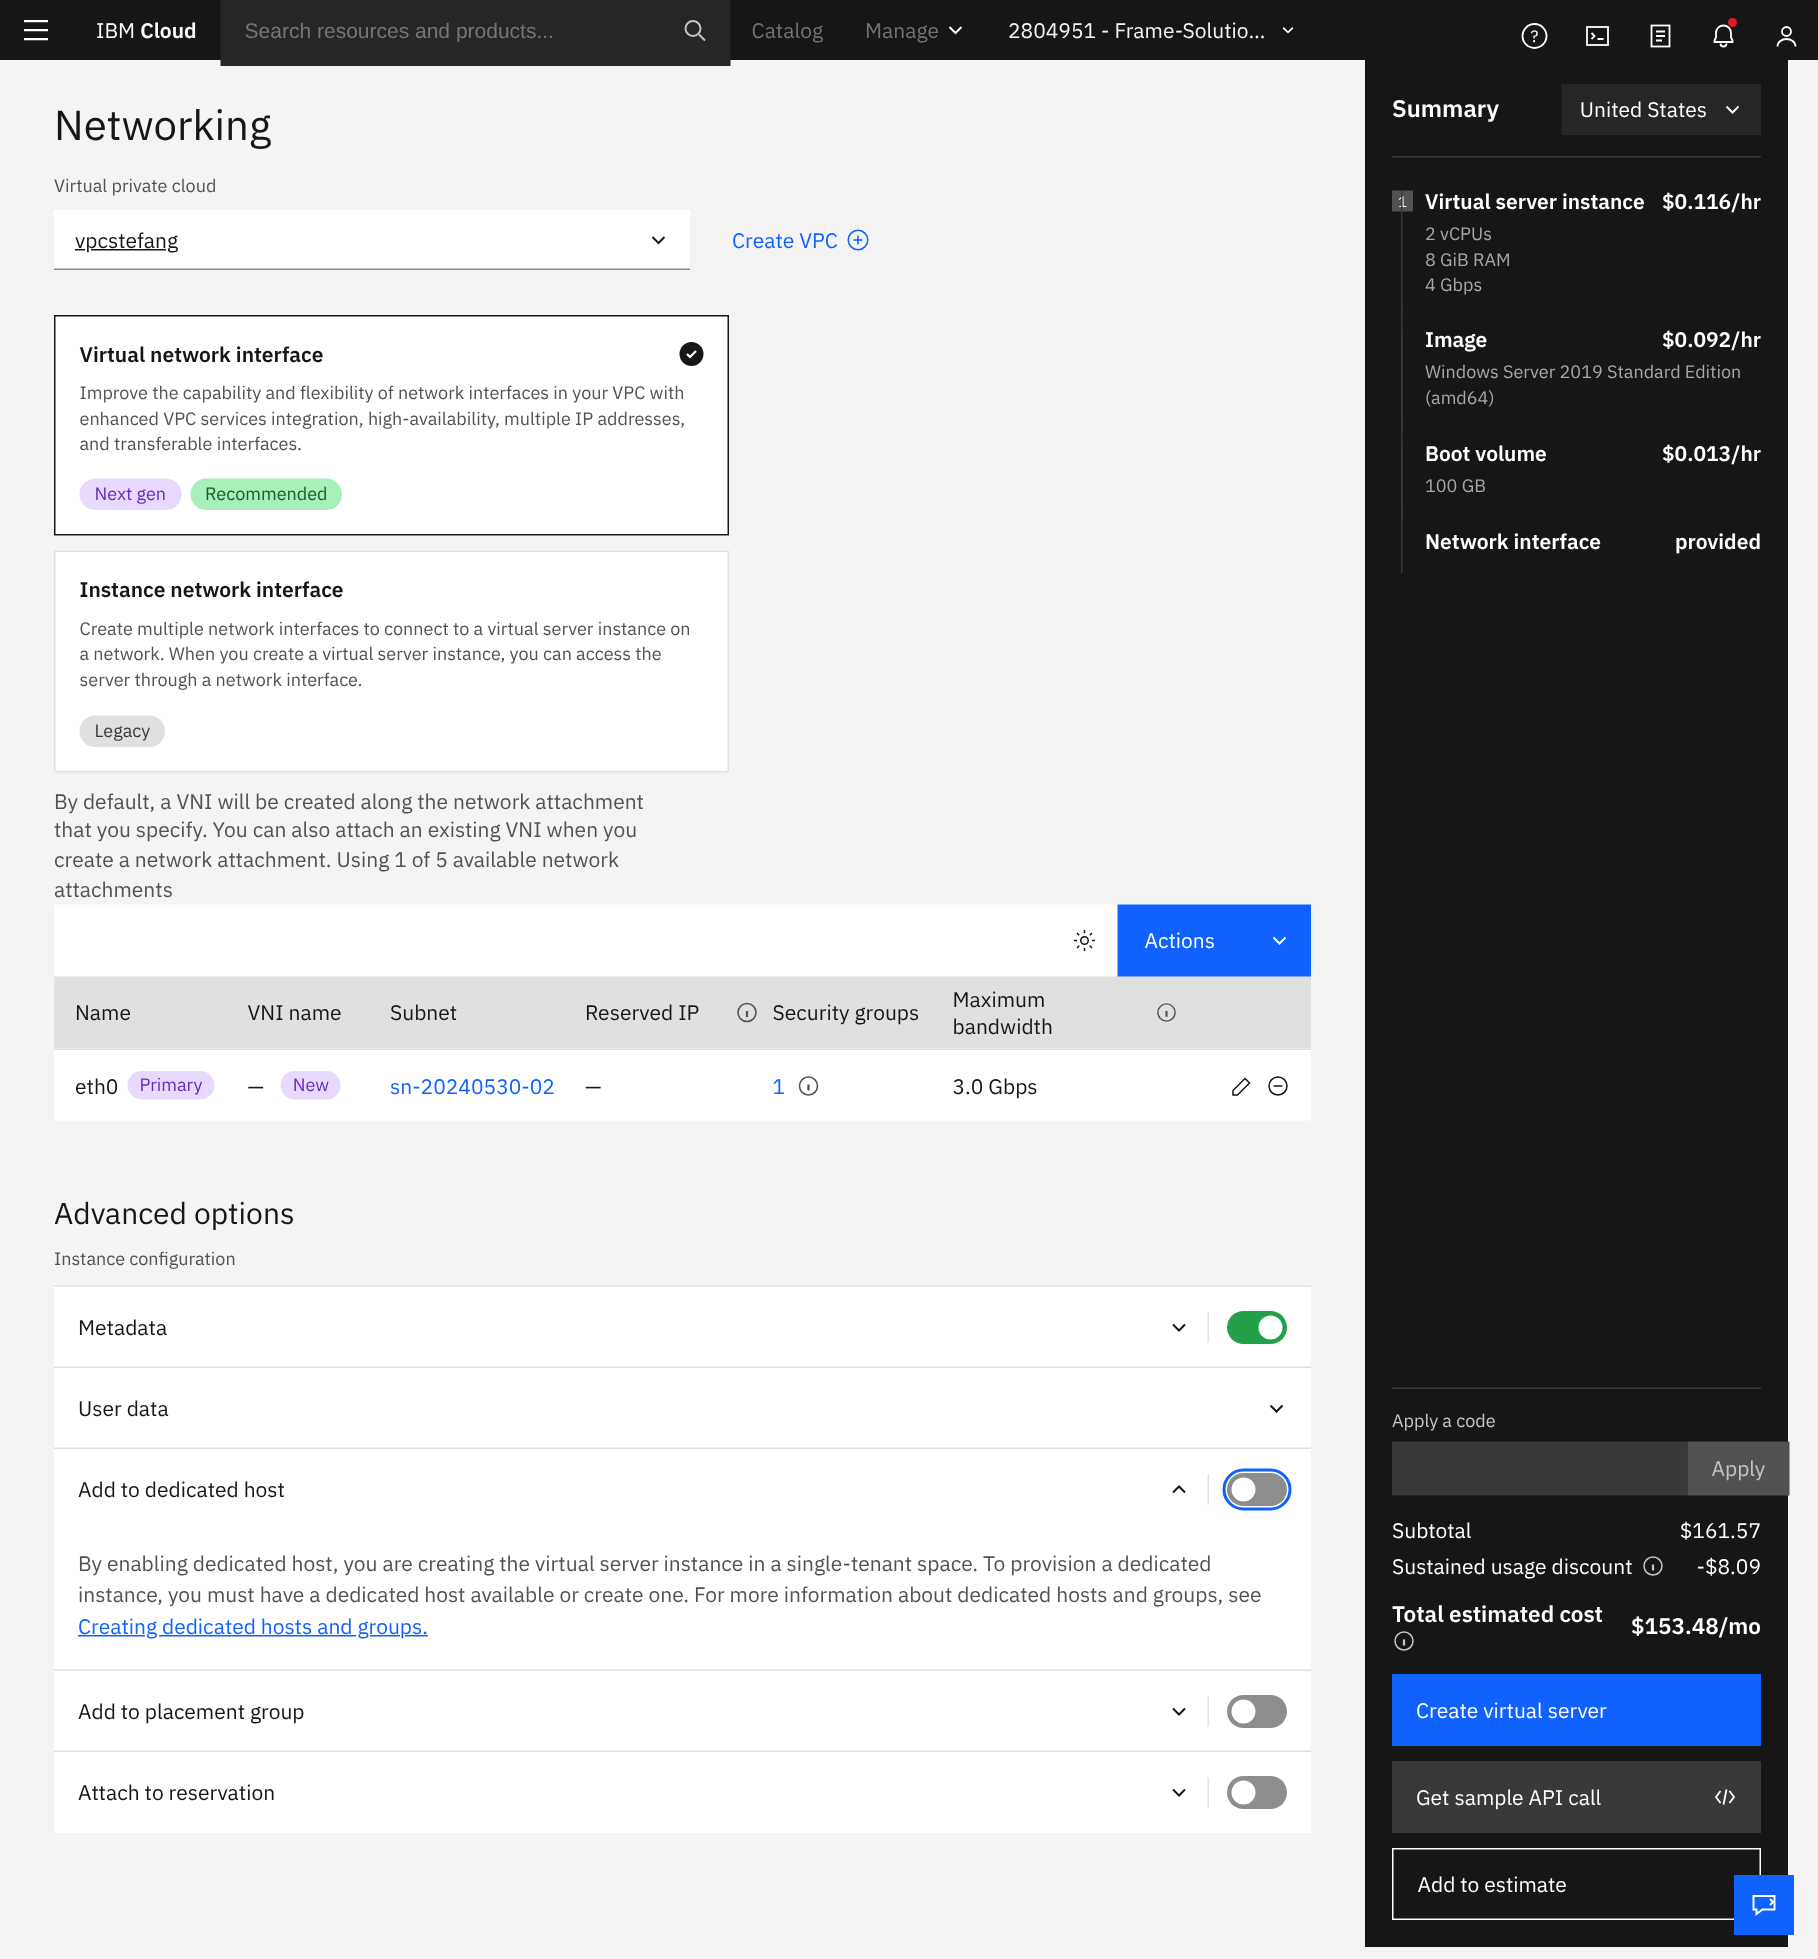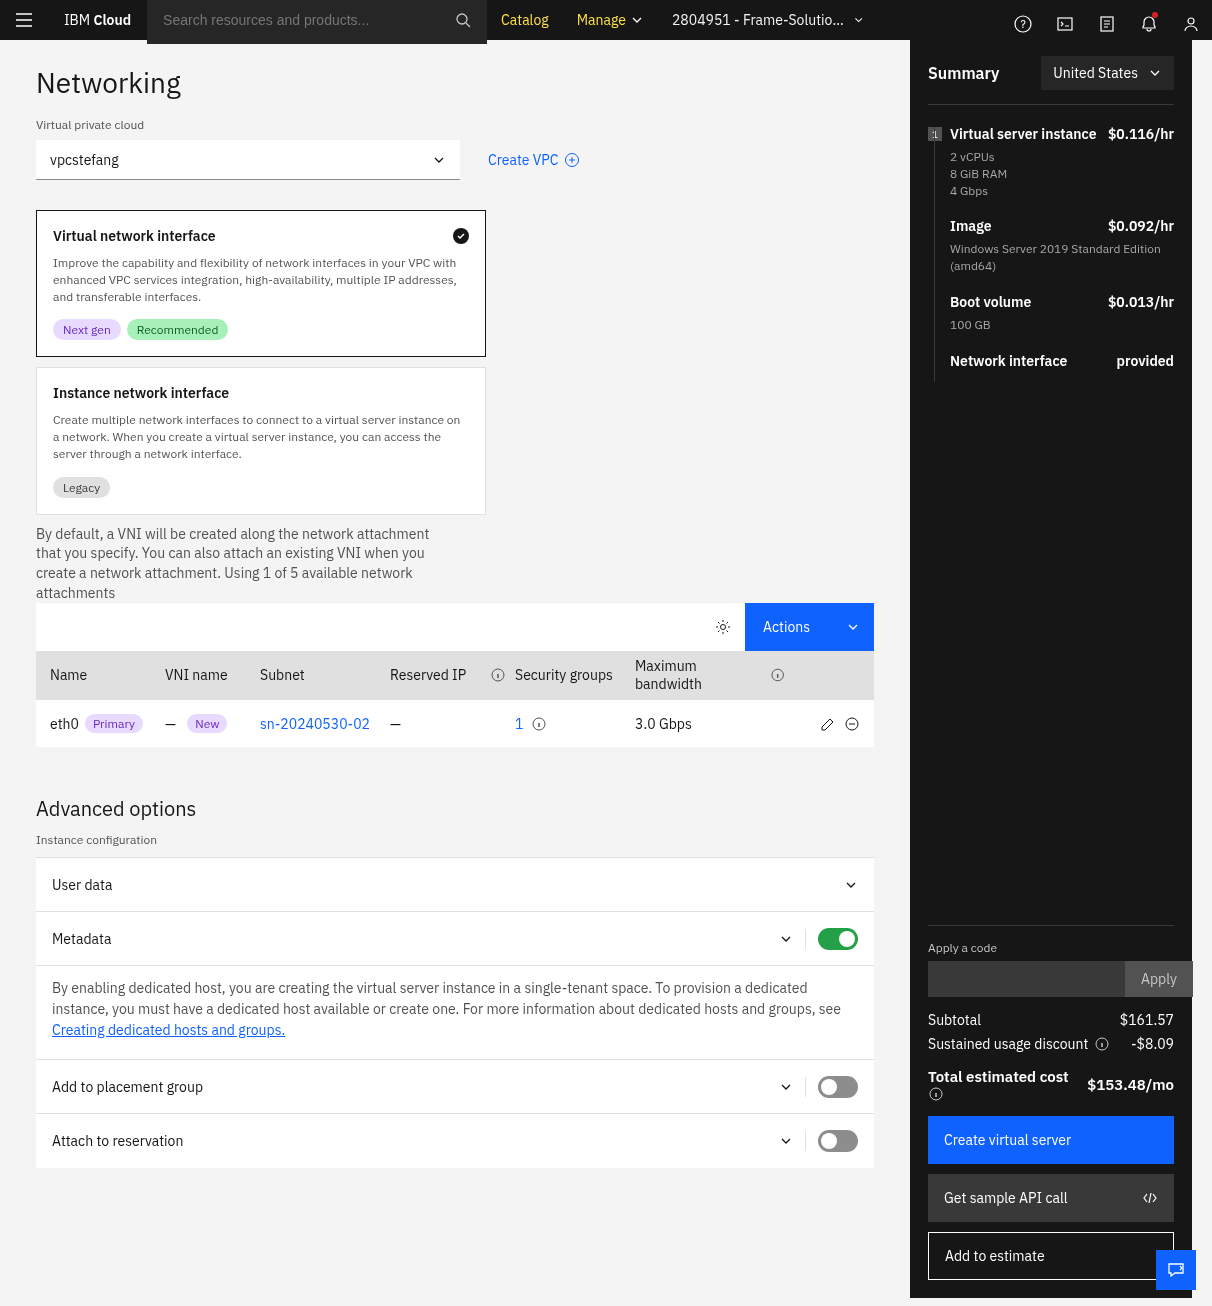--- a/index.html
+++ b/index.html
@@ -4,31 +4,31 @@
 <style>
 * { box-sizing: border-box; margin: 0; padding: 0; }
 body { font-family: "IBM Plex Sans", -apple-system, BlinkMacSystemFont, sans-serif; background: #f4f4f4; color: #161616; font-size: 14px; }
 .header { background: #161616; height: 40px; display: flex; align-items: center; color: #fff; }
 .header-hamburger { width: 48px; height: 48px; display: flex; align-items: center; justify-content: center; cursor: pointer; }
 .header-logo { padding: 0 16px; font-size: 14px; }
 .header-logo .bold { font-weight: 600; }
 .header-search { flex: 0 0 340px; background: #262626; height: 48px; display: flex; align-items: center; padding: 0 16px; color: #8d8d8d; }
 .header-search input { background: transparent; border: none; color: #c6c6c6; font-size: 14px; flex: 1; outline: none; }
 .header-links { display: flex; align-items: center; height: 100%; }
-.header-link { padding: 0 14px; height: 100%; display: flex; align-items: center; cursor: pointer; font-size: 14px; color: #fde047; }
+.header-link { padding: 0 14px; height: 100%; display: flex; align-items: center; cursor: pointer; font-size: 14px; color: #737373; }
 .header-account { padding: 0 14px; color: #f4f4f4; display: flex; align-items: center; gap: 6px; max-width: 220px; }
 .header-icons { margin-left: auto; display: flex; height: 100%; }
 .header-icon-btn { width: 42px; height: 48px; display: flex; align-items: center; justify-content: center; cursor: pointer; position: relative; }
 .notif-dot { position: absolute; top: 12px; right: 12px; width: 6px; height: 6px; background: #da1e28; border-radius: 50%; }
 .layout { display: flex; }
 .main { flex: 1; padding: 24px 36px 40px; max-width: 910px; }
 .sidebar { width: 282px; background: #161616; color: #fff; min-height: calc(1306px - 48px); display: flex; flex-direction: column; padding: 16px 18px 18px; }
 h1.page-title { font-size: 28px; font-weight: 400; margin-bottom: 16px; }
 .field-label { font-size: 12px; color: #525252; margin-bottom: 8px; display: block; }
-.select-box { background: #fff; border-bottom: 1px solid #8d8d8d; height: 40px; display: flex; align-items: center; padding: 0 14px; justify-content: space-between; max-width: 424px; cursor: pointer; }
+.select-box { background: #fff; border-bottom: 1px solid #8d8d8d; height: 40px; display: flex; align-items: center; padding: 0 14px; justify-content: space-between; max-width: 424px; cursor: pointer; text-decoration: underline; }
 .vpc-row { display: flex; align-items: center; gap: 28px; margin-bottom: 30px; }
 .link-action { color: #0f62fe; font-size: 14px; display: flex; align-items: center; gap: 6px; cursor: pointer; }
 .card { background: #fff; border: 1px solid #e0e0e0; padding: 16px; max-width: 450px; margin-bottom: 10px; }
 .card.selected { border: 1px solid #161616; }
 .card-header { display: flex; justify-content: space-between; align-items: center; margin-bottom: 10px; }
 .card-title { font-weight: 600; font-size: 14px; }
 .card-desc { font-size: 12px; color: #525252; line-height: 1.4; margin-bottom: 14px; }
 .tags { display: flex; gap: 6px; }
 .tag { font-size: 12px; padding: 3px 10px; border-radius: 12px; }
 .tag.purple { background: #e8daff; color: #6929c4; }
@@ -269,35 +269,47 @@
             </svg>
         </div>
       </div>
     </div>
 
     <h2 class="section-title">Advanced options</h2>
     <label class="field-label" style="margin-top:10px;margin-bottom:10px">Instance configuration</label>
 
     <div class="adv-panel">
       <div class="adv-row">
+        <div class="adv-left">Metadata</div>
+        <div class="adv-right">
+          <svg class="chev" viewBox="0 0 14 14">
+              <path d="M3 5l4 4 4-4" stroke="#161616" fill="none" stroke-width="1.3"></path>
+            </svg>
+          <div class="divider-thin"></div>
+          <div class="toggle on">
+              <div class="toggle-knob"></div>
+            </div>
+        </div>
+      </div>
+      <div class="adv-row">
         <div class="adv-left">User data</div>
         <div class="adv-right">
             <svg class="chev" viewBox="0 0 14 14">
               <path d="M3 5l4 4 4-4" stroke="#161616" fill="none" stroke-width="1.3"></path>
             </svg>
           </div>
       </div>
-      <div class="adv-row">
-        <div class="adv-left">Metadata</div>
+      <div class="adv-row" style="border-bottom:none">
+        <div class="adv-left">Add to dedicated host</div>
         <div class="adv-right">
           <svg class="chev" viewBox="0 0 14 14">
-              <path d="M3 5l4 4 4-4" stroke="#161616" fill="none" stroke-width="1.3"></path>
+              <path d="M3 9l4-4 4 4" stroke="#161616" fill="none" stroke-width="1.3"></path>
             </svg>
           <div class="divider-thin"></div>
-          <div class="toggle on">
+          <div class="toggle off focus">
               <div class="toggle-knob"></div>
             </div>
         </div>
       </div>
       <div class="adv-expanded">
         <span>By enabling dedicated host, you are creating the virtual server instance in a single-tenant space. To provision a dedicated instance, you must have a dedicated host available or create one. For more information about dedicated hosts and groups, see </span><a href="#">Creating dedicated hosts and groups.</a>
       </div>
       <div class="adv-row">
         <div class="adv-left">Add to placement group</div>
         <div class="adv-right">

